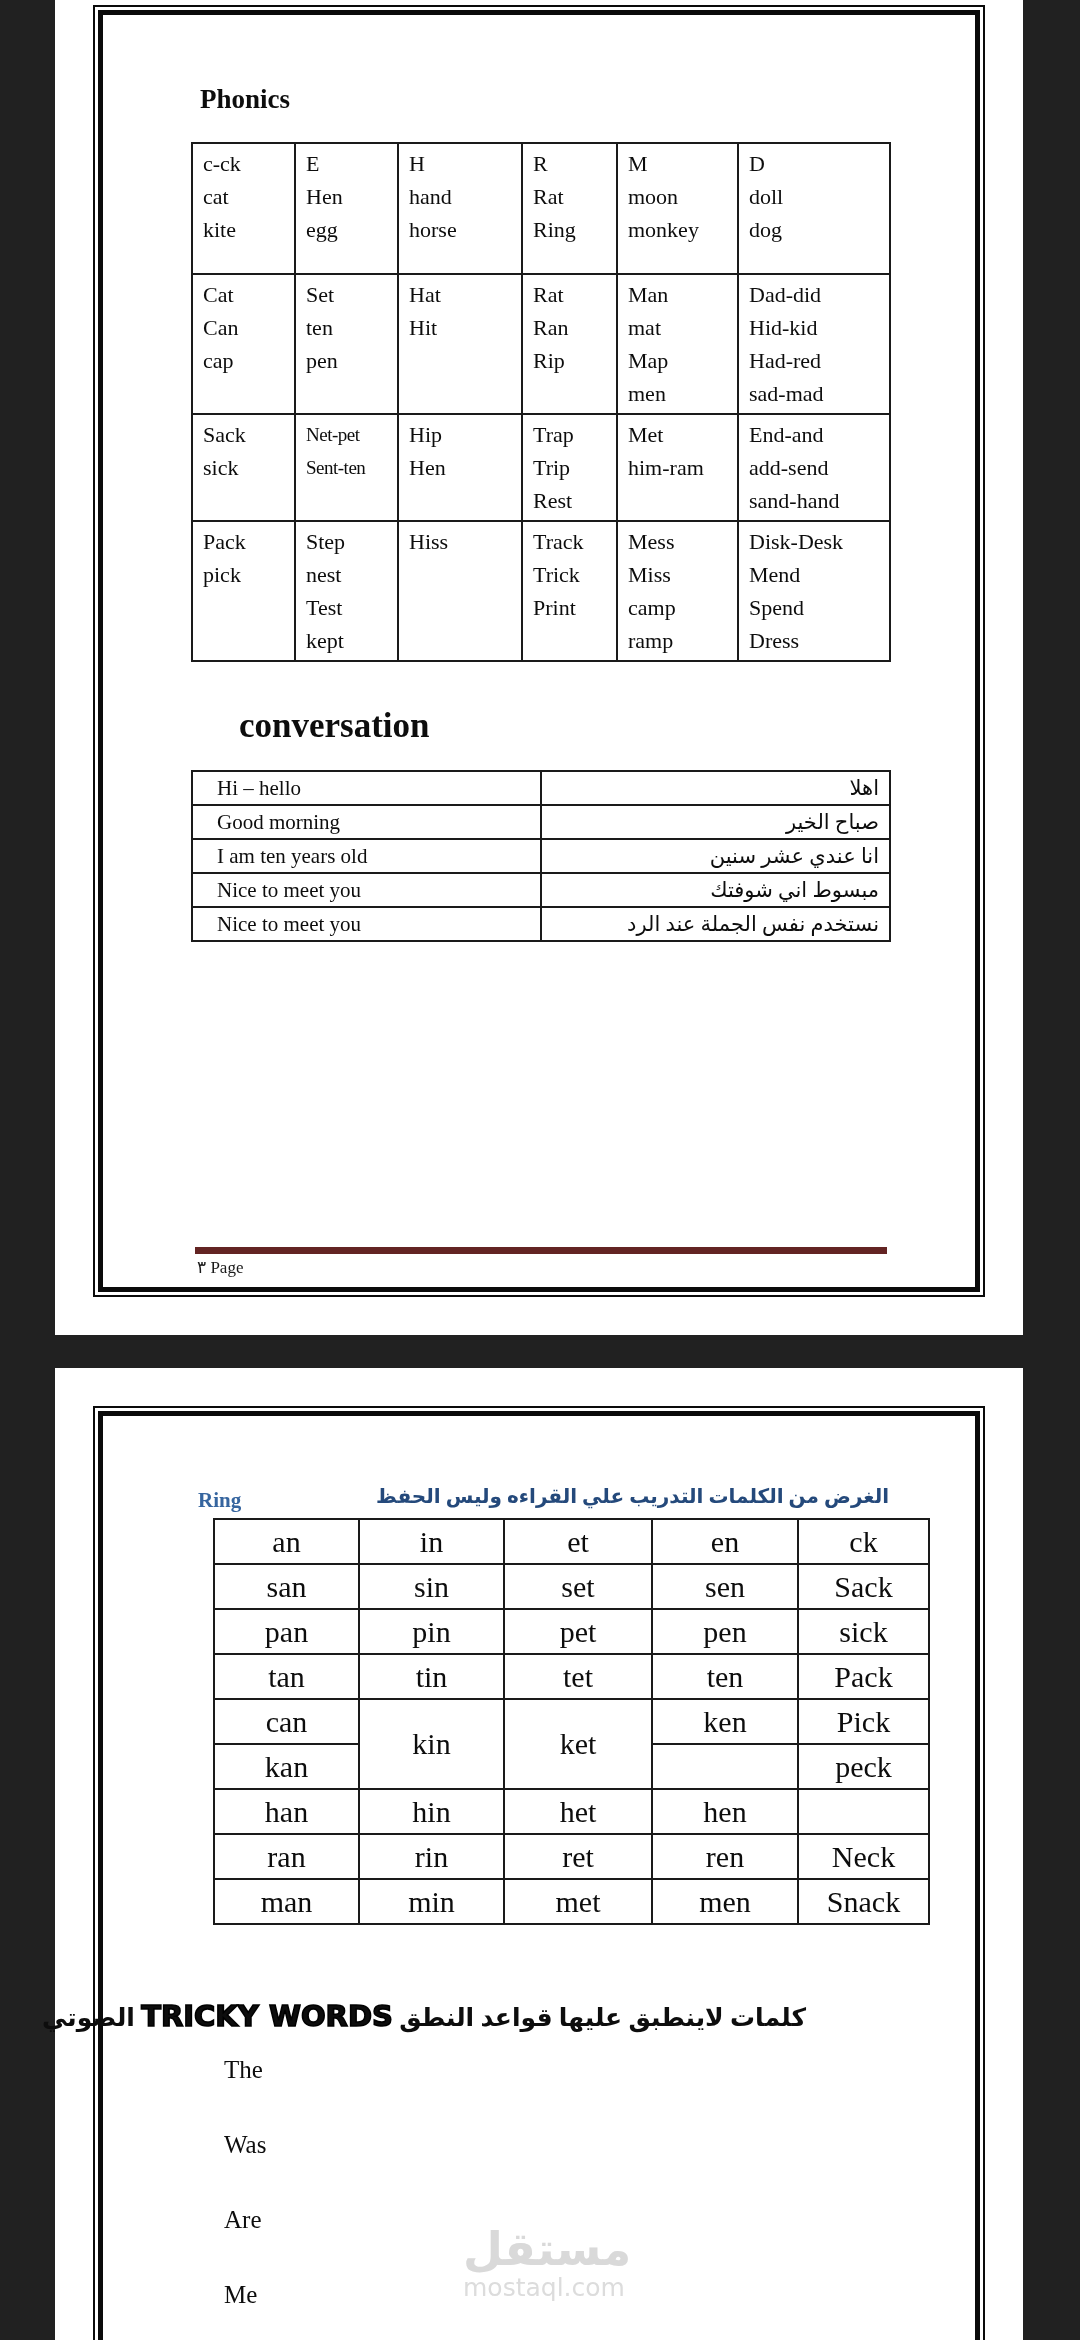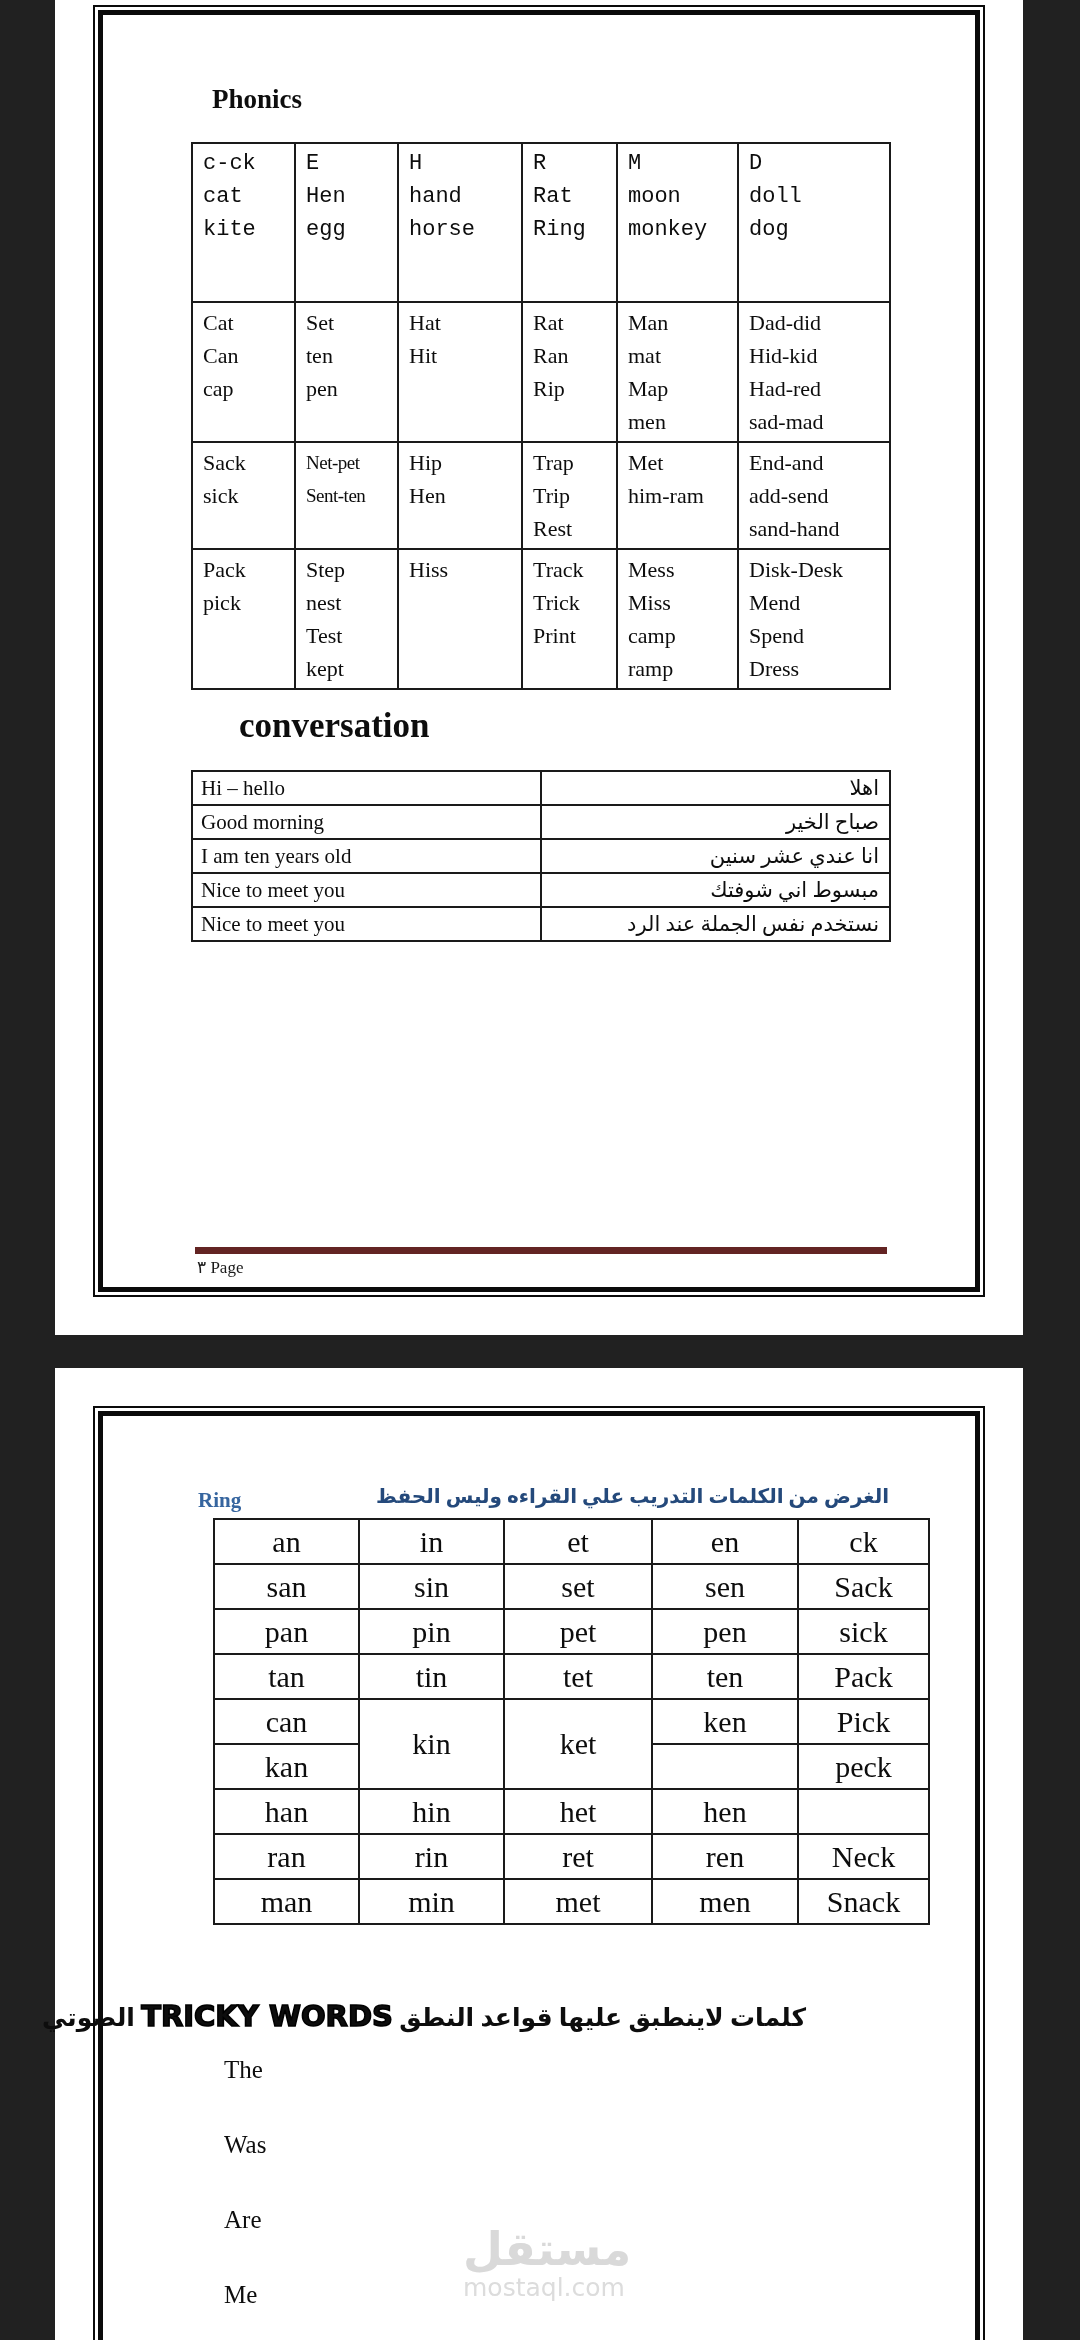--- a/index.html
+++ b/index.html
@@ -10,39 +10,39 @@
   #page1 { top:0; height:1335px; }
   #page2 { top:1368px; height:972px; }
 
   
   .frame { position:absolute; left:38px; right:38px; border:2px solid #0a0a0a; }
   #page1 .frame { top:5px; bottom:38px; }
   #page2 .frame { top:38px; bottom:-80px; }
   .frame-inner { position:absolute; left:3px; right:3px; top:3px; bottom:3px; border:5px solid #0a0a0a; }
 
   .heading { position:absolute; font-weight:bold; color:#0d0d0d; }
-  #phonics-title { left:157px; top:84px; font-size:27px; }
+  #phonics-title { left:145px; top:84px; font-size:27px; }
   #conversation-title { left:156px; top:706px; font-size:35px;margin-left:28px; }
 
   table { border-collapse:collapse; position:absolute; table-layout:fixed; }
   td { border:2px solid #1a1a1a; color:#0d0d0d; }
 
   
   #phonics-table { left:136px; top:142px; width:698px; }
   #phonics-table td { vertical-align:top; padding:3px 6px 3px 10px; font-size:22px; line-height:33px; white-space:pre-line; }
-  #phonics-table tr:nth-child(1) td { height:159px;font-family:Liberation Mono, monospace; }
+  #phonics-table tr:nth-child(1) td { height:131px; }
   #phonics-table tr:nth-child(2) td { height:138px; }
   #phonics-table tr:nth-child(3) td { height:101px; }
   #phonics-table tr:nth-child(4) td { height:131px; }
   #phonics-table td.condensed { font-size:19px; letter-spacing:-0.5px; }
 
   
   #conversation-table { left:136px; top:770px; width:698px; }
   #conversation-table td { height:34px; font-size:21px; vertical-align:middle; }
-  #conversation-table td.en { text-align:left; padding:0 8px; }
+  #conversation-table td.en { text-align:left; padding:0 24px; }
   #conversation-table td.ar { text-align:right; direction:rtl; padding:0 10px;
      font-family:"Liberation Serif","DejaVu Sans",serif; }
 
   
   #footer-bar { position:absolute; left:140px; top:1247px; width:692px; height:7px; background:#632423; }
   #page-number { position:absolute; left:142px; top:1257px; font-size:17px; color:#1a1a1a;
      font-family:"Liberation Serif","DejaVu Sans",serif; }
 
   
   #read-label { position:absolute; left:143px; top:120px; font-size:21px; font-weight:bold; color:#36659F; }

